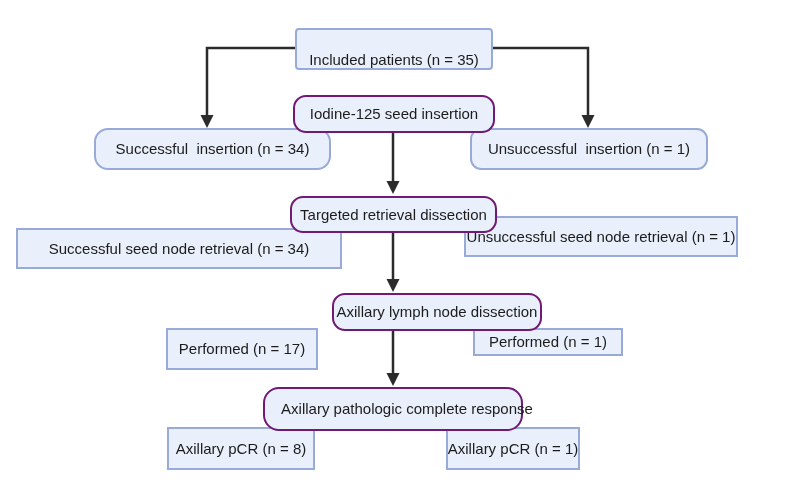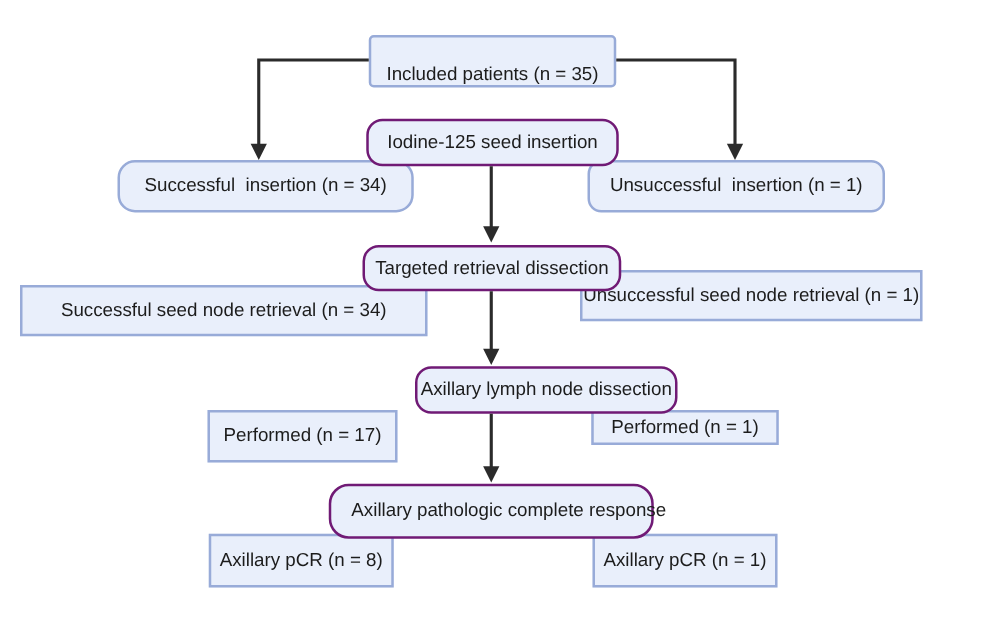--- a/index.html
+++ b/index.html
@@ -22,21 +22,21 @@
   .n-ins-ok   {left:94px; top:128px;width:237px;height:42px;border-radius:14px;}
   .n-ins-no   {left:470px;top:128px;width:238px;height:42px;border-radius:11px;}
   .n-tad      {left:290px;top:196px;width:207px;height:37px;}
   .n-ret-ok   {left:16px; top:228px;width:326px;height:41px;}
   .n-ret-no   {left:464px;top:216px;width:274px;height:41px;}
   .n-alnd     {left:288px;top:293px;width:210px;height:38px;margin-left:44px;}
   .n-perf-l   {left:166px;top:328px;width:152px;height:42px;}
   .n-perf-r   {left:473px;top:328px;width:150px;height:28px;}
   .n-apcr     {left:263px;top:387px;width:260px;height:44px;border-radius:16px;padding-left:28px;}
   .n-pcr-l    {left:167px;top:427px;width:148px;height:43px;text-align:right;}
-  .n-pcr-r    {left:474px;top:427px;width:148px;height:43px;}
+  .n-pcr-r    {left:446px;top:427px;width:134px;height:43px;}
   svg.arrows{position:absolute;left:0;top:0;z-index:3;pointer-events:none;}
 </style>
 </head>
 <body>
 
 <div id="diagram">
 
   <div class="node rect n-ins-ok">
       <span>Successful  insertion (n = 34)</span>
     </div>

